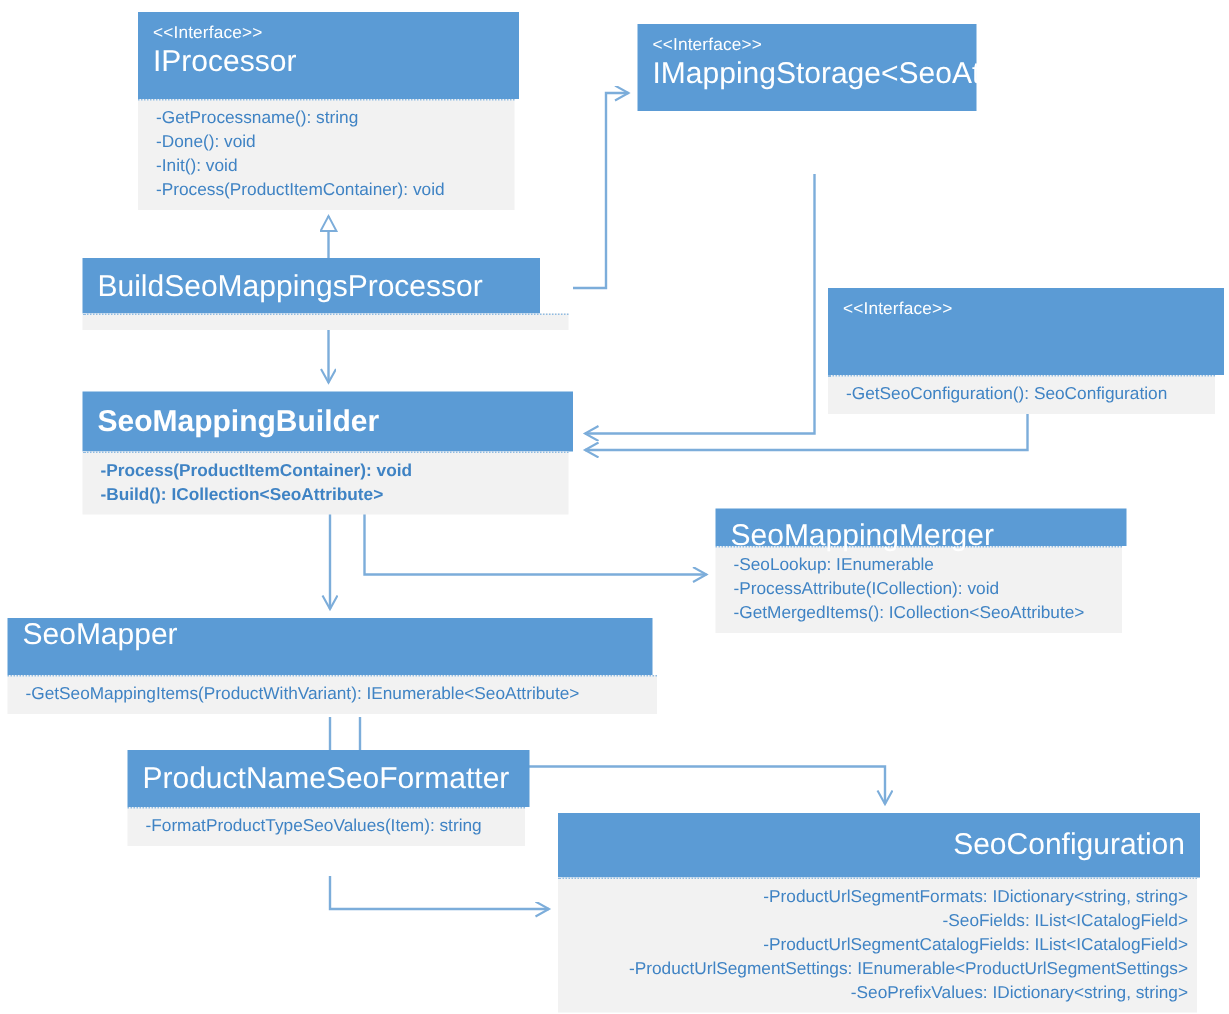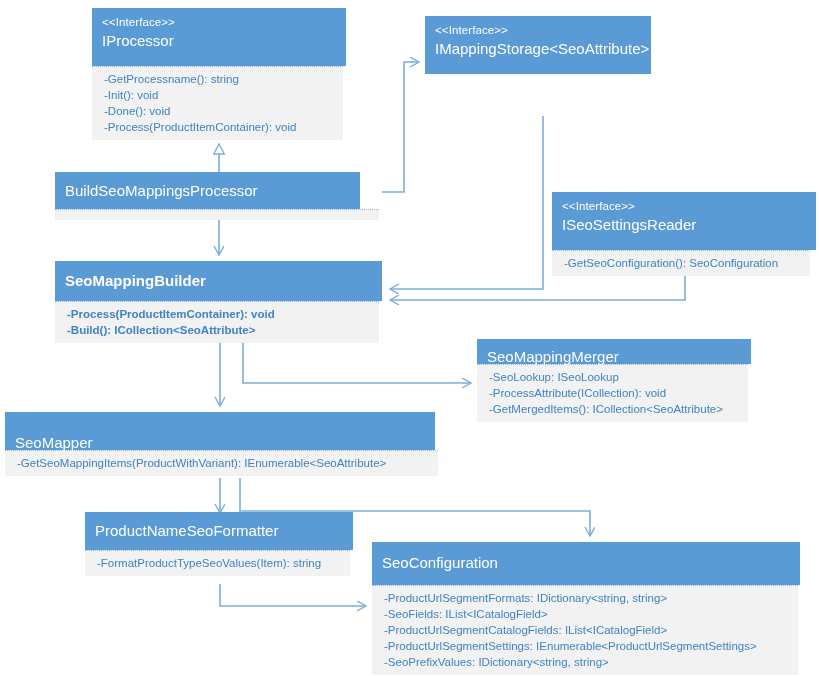--- a/index.html
+++ b/index.html
@@ -35,21 +35,21 @@
     padding: 6px 10px 7px 10px;
   }
   .uml-stereotype {
     font-size: 11.5px;
     line-height: 16px;
     color: #ffffff;
     letter-spacing: 0.1px;
     white-space: nowrap;
   }
   .uml-name {
-    font-size: 15px;
+    font-size: 20px;
     line-height: 22px;
     color: #ffffff;
     white-space: nowrap;
   }
   .uml-body {
     box-sizing: border-box;
     background: #f2f2f2;
     border-top: 1px dotted #8fbbe2;
     padding: 4px 6px 5px 6px;
   }
@@ -104,22 +104,22 @@
     </g>
   </svg>
 
   <div class="uml-class" style="left:92px; top:8px; width:254px;">
     <div class="uml-header" style="height:58px;">
       <div class="uml-stereotype">&lt;&lt;Interface&gt;&gt;</div>
       <div class="uml-name">IProcessor</div>
     </div>
     <div class="uml-body" style="width:251px;">
       <div class="uml-member">-GetProcessname(): string</div>
+      <div class="uml-member">-Done(): void</div>
       <div class="uml-member">-Init(): void</div>
-      <div class="uml-member">-Done(): void</div>
       <div class="uml-member">-Process(ProductItemContainer): void</div>
     </div>
   </div>
 
   <div class="uml-class" style="left:425px; top:16px; width:226px;">
     <div class="uml-header" style="height:58px;">
       <div class="uml-stereotype">&lt;&lt;Interface&gt;&gt;</div>
       <div class="uml-name">IMappingStorage&lt;SeoAttribute&gt;</div>
     </div>
   </div>
@@ -127,21 +127,20 @@
   <div class="uml-class" style="left:55px; top:172px; width:305px;">
     <div class="uml-header" style="height:37px; padding-top:8px;">
       <div class="uml-name">BuildSeoMappingsProcessor</div>
     </div>
     <div class="uml-body empty" style="width:324px;"></div>
   </div>
 
   <div class="uml-class" style="left:552px; top:192px; width:264px;">
     <div class="uml-header" style="height:58px;">
       <div class="uml-stereotype">&lt;&lt;Interface&gt;&gt;</div>
-      <div class="uml-name">ISeoSettingsReader</div>
     </div>
     <div class="uml-body" style="width:258px;">
       <div class="uml-member">-GetSeoConfiguration(): SeoConfiguration</div>
     </div>
   </div>
 
   <div class="uml-class" style="left:55px; top:261px; width:327px;font-weight:bold;">
     <div class="uml-header" style="height:40px; padding-top:9px;">
       <div class="uml-name">SeoMappingBuilder</div>
     </div>
@@ -149,45 +148,45 @@
       <div class="uml-member">-Process(ProductItemContainer): void</div>
       <div class="uml-member">-Build(): ICollection&lt;SeoAttribute&gt;</div>
     </div>
   </div>
 
   <div class="uml-class" style="left:477px; top:339px; width:274px;">
     <div class="uml-header" style="height:25px; padding-top:7px;">
       <div class="uml-name">SeoMappingMerger</div>
     </div>
     <div class="uml-body" style="width:271px;">
-      <div class="uml-member">-SeoLookup: ISeoLookup</div>
+      <div class="uml-member">-SeoLookup: IEnumerable</div>
       <div class="uml-member">-ProcessAttribute(ICollection): void</div>
       <div class="uml-member">-GetMergedItems(): ICollection&lt;SeoAttribute&gt;</div>
     </div>
   </div>
 
   <div class="uml-class" style="left:5px; top:412px; width:430px;">
-    <div class="uml-header" style="height:38px; padding-top:20px;">
+    <div class="uml-header" style="height:38px; padding-top:0;">
       <div class="uml-name">SeoMapper</div>
     </div>
     <div class="uml-body" style="width:433px;">
       <div class="uml-member">-GetSeoMappingItems(ProductWithVariant): IEnumerable&lt;SeoAttribute&gt;</div>
     </div>
   </div>
 
-  <div class="uml-class" style="left:85px; top:512px; width:268px;">
+  <div class="uml-class" style="left:85px; top:500px; width:268px;">
     <div class="uml-header" style="height:38px; padding-top:8px;">
       <div class="uml-name">ProductNameSeoFormatter</div>
     </div>
     <div class="uml-body" style="width:265px;">
       <div class="uml-member">-FormatProductTypeSeoValues(Item): string</div>
     </div>
   </div>
 
-  <div class="uml-class" style="left:372px; top:542px; width:428px;">
+  <div class="uml-class" style="left:372px; top:542px; width:428px;text-align:right;">
     <div class="uml-header" style="height:43px; padding-top:10px;">
       <div class="uml-name">SeoConfiguration</div>
     </div>
     <div class="uml-body" style="width:426px;">
       <div class="uml-member">-ProductUrlSegmentFormats: IDictionary&lt;string, string&gt;</div>
       <div class="uml-member">-SeoFields: IList&lt;ICatalogField&gt;</div>
       <div class="uml-member">-ProductUrlSegmentCatalogFields: IList&lt;ICatalogField&gt;</div>
       <div class="uml-member">-ProductUrlSegmentSettings: IEnumerable&lt;ProductUrlSegmentSettings&gt;</div>
       <div class="uml-member">-SeoPrefixValues: IDictionary&lt;string, string&gt;</div>
     </div>

